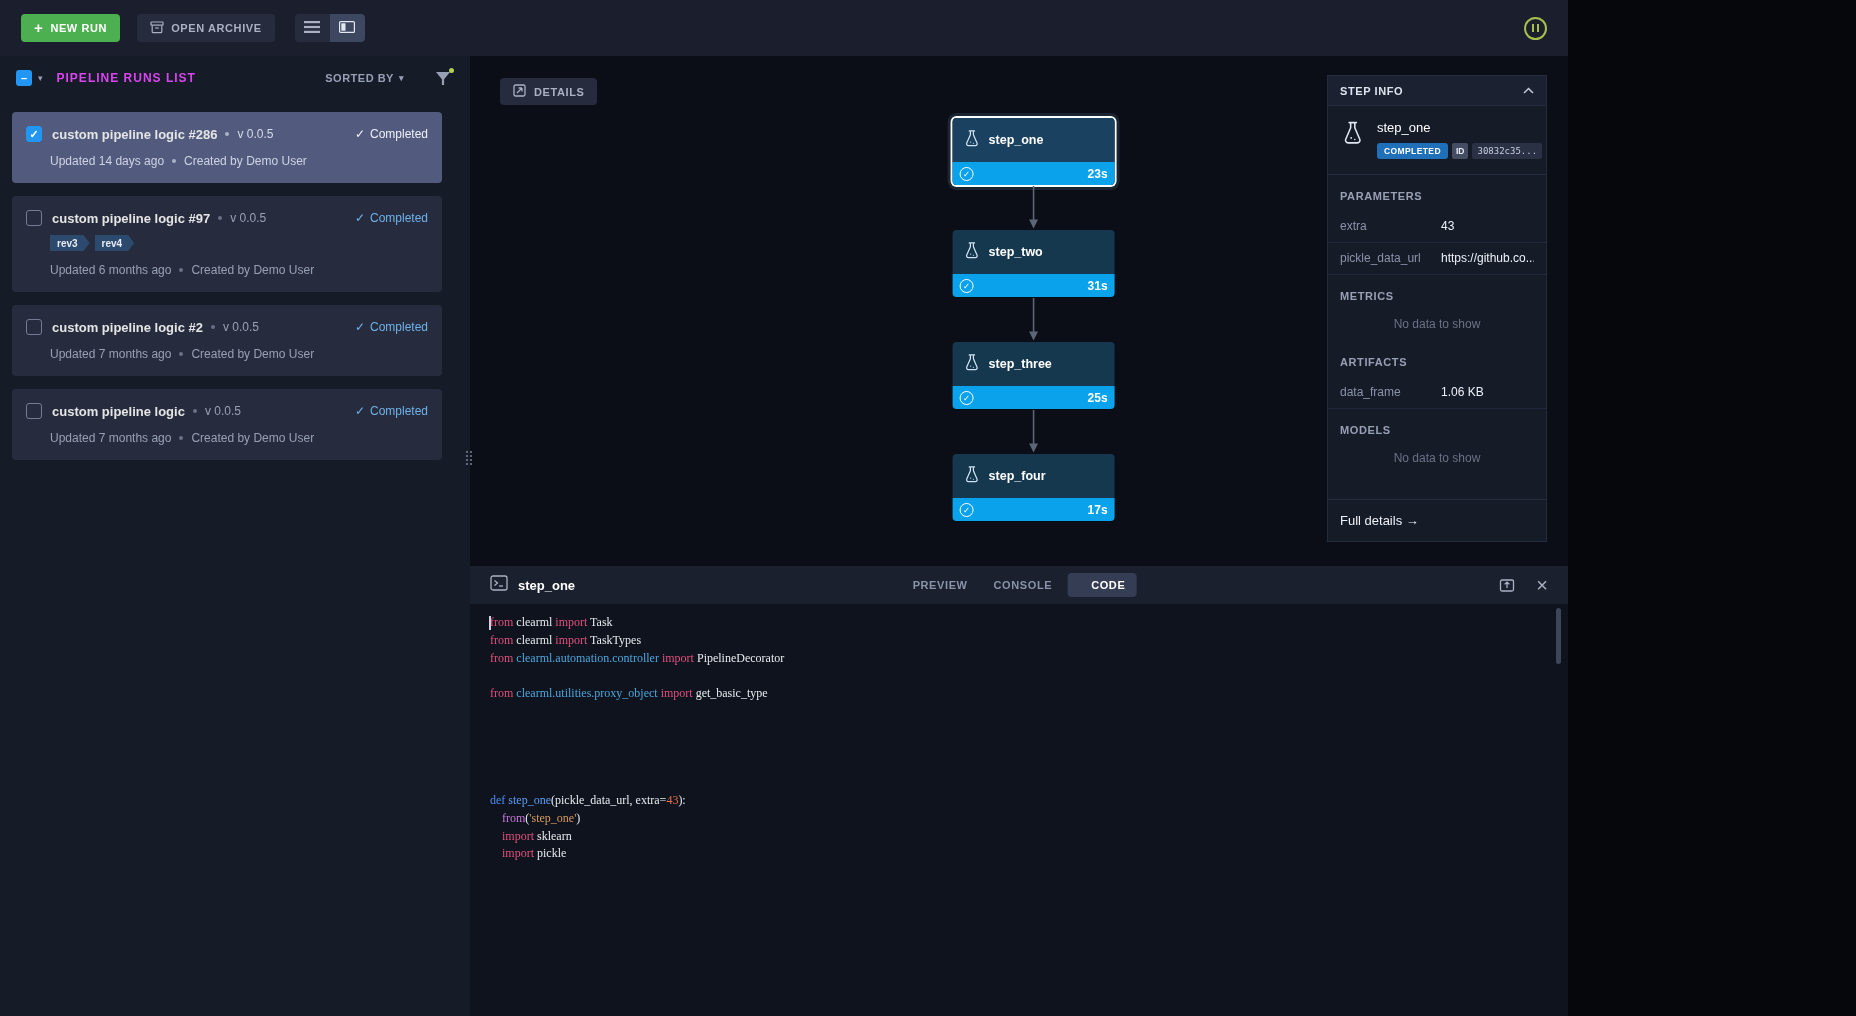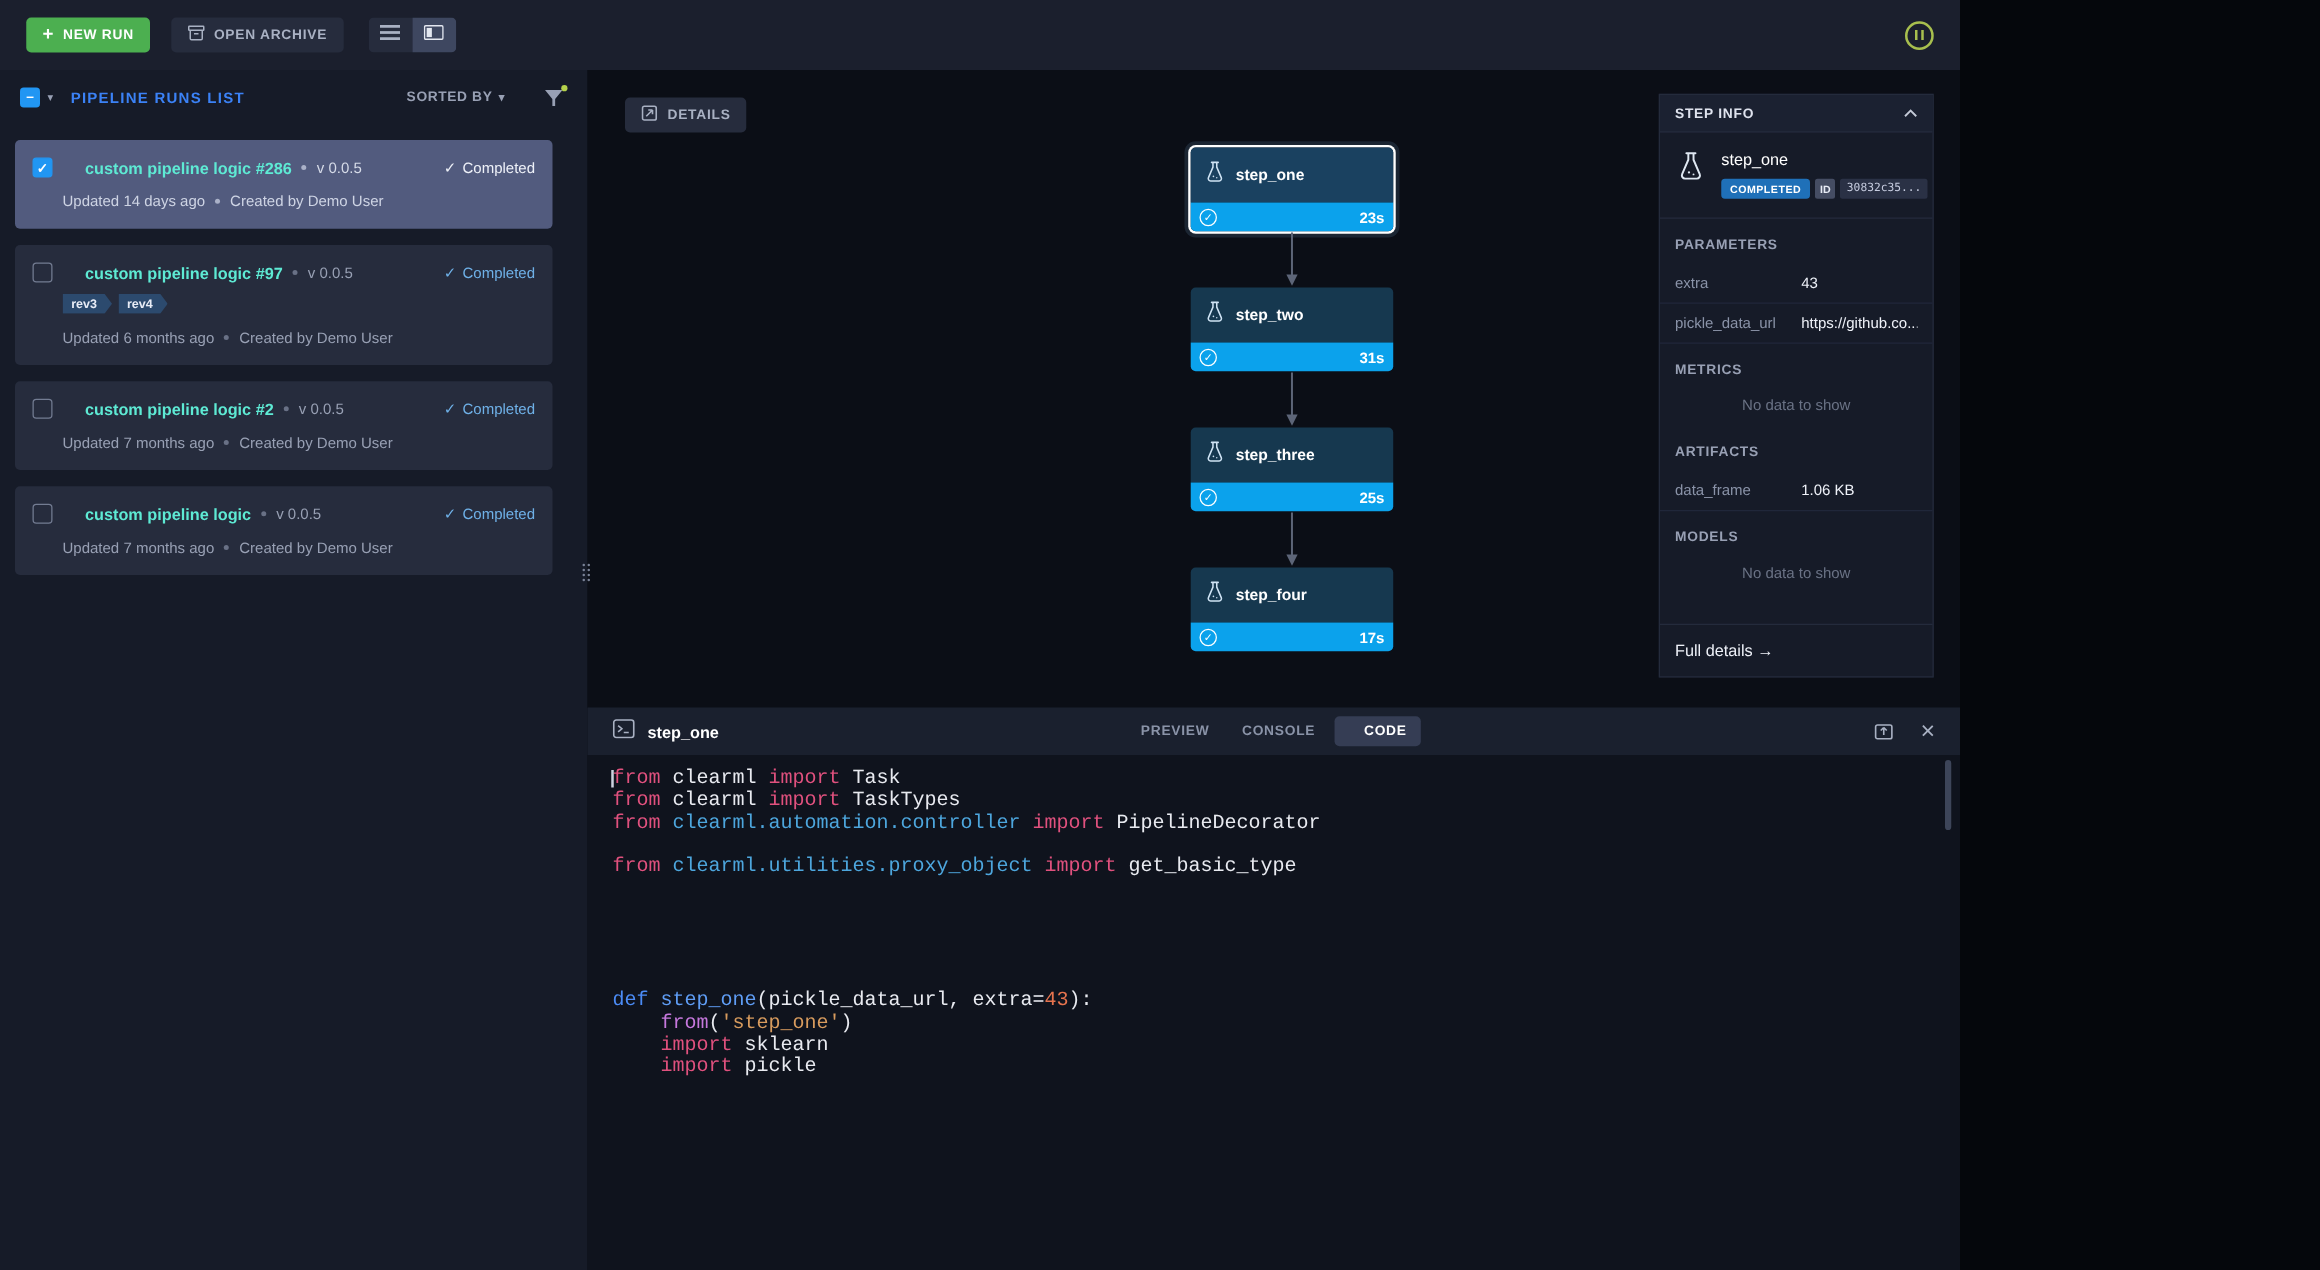--- a/index.html
+++ b/index.html
@@ -24,33 +24,33 @@
   .pause-circle i { display: block; width: 2.5px; height: 8px; background: #a8bf4e; }
 
   
   .content { flex: 1; display: flex; min-height: 0; }
 
   
   .sidebar { width: 470px; flex: none; background: #161b28; display: flex; flex-direction: column; }
   .sb-header { height: 44px; flex: none; display: flex; align-items: center; padding: 0 16px; gap: 6px; }
   .cb-main { width: 16px; height: 16px; border-radius: 3px; background: #2196F3; color: #fff; font-size: 11px; font-weight: bold; display: flex; align-items: center; justify-content: center; cursor: pointer; }
   .chev { font-size: 9px; color: #98a0b4; cursor: pointer; }
-  .sb-title { color: #3b82f6; font-size: 12px; font-weight: bold; letter-spacing: 1px; margin-left: 8px; }
+  .sb-title { color: #d946ef; font-size: 12px; font-weight: bold; letter-spacing: 1px; margin-left: 8px; }
   .sorted { margin-left: auto; display: flex; align-items: center; gap: 5px; color: #98a0b4; font-size: 11px; font-weight: bold; letter-spacing: .5px; cursor: pointer; }
   .filter-btn { margin-left: 26px; position: relative; width: 18px; height: 16px; cursor: pointer; }
   .funnel { display: block; width: 14px; height: 13px; margin-top: 2px; background: #98a0b4; clip-path: polygon(0 0, 100% 0, 58% 55%, 58% 100%, 42% 100%, 42% 55%); }
   .filter-dot { position: absolute; top: -2px; right: 0; width: 5px; height: 5px; border-radius: 50%; background: #b5d24b; }
 
   .runs { flex: 1; overflow: hidden; padding: 12px 28px 0 12px; }
   .run-card { background: #262c3d; border-radius: 4px; padding: 14px 14px 15px; margin-bottom: 13px; cursor: pointer; }
   .run-card.selected { background: #525b7e; }
   .run-row1 { display: flex; align-items: center; gap: 8px; }
   .run-cb { width: 16px; height: 16px; flex: none; border: 1px solid #737c92; border-radius: 3px; display: flex; align-items: center; justify-content: center; font-size: 11px; font-weight: bold; color: transparent; cursor: pointer; }
   .selected .run-cb { background: #2196F3; border-color: #2196F3; color: #fff; }
-  .run-title { color: #5eead4; font-size: 13px; font-weight: bold; margin-left: 18px; white-space: nowrap; }
+  .run-title { color: #e5e5e5; font-size: 13px; font-weight: bold; margin-left: 2px; white-space: nowrap; }
   .sep-dot { width: 4px; height: 4px; border-radius: 50%; background: #697186; flex: none; }
   .selected .sep-dot { background: #aab1c8; }
   .run-version { color: #98a0b4; font-size: 12px; white-space: nowrap; }
   .selected .run-version { color: #d6dbe8; }
   .run-status { margin-left: auto; display: flex; align-items: center; gap: 5px; font-size: 12px; color: #6fb1e8; white-space: nowrap; }
   .selected .run-status { color: #eef1f8; }
   .run-tags { display: flex; gap: 5px; margin: 9px 0 0 24px; }
   .tag { background: #2c4a6e; color: #e8ecf6; font-size: 10px; font-weight: bold; padding: 3px 12px 2px 7px; clip-path: polygon(0 0, calc(100% - 6px) 0, 100% 50%, calc(100% - 6px) 100%, 0 100%); }
   .run-meta { display: flex; align-items: center; gap: 8px; margin: 12px 0 0 24px; font-size: 12px; color: #98a0b4; }
   .selected .run-meta { color: #ced4e4; }
@@ -94,21 +94,21 @@
   
   .code-panel { height: 450px; flex: none; background: #0f131d; display: flex; flex-direction: column; }
   .code-header { height: 38px; flex: none; background: #1a202e; display: flex; align-items: center; padding: 0 20px; position: relative; }
   .code-title { color: #fff; font-size: 13px; font-weight: bold; margin-left: 10px; }
   .code-tabs { position: absolute; left: 50%; transform: translateX(-50%); display: flex; align-items: center; gap: 4px; }
   .tab { color: #8a93a8; font-size: 11px; font-weight: bold; letter-spacing: .6px; padding: 6px 11px; border-radius: 4px; cursor: pointer; }
   .tab.active { background: #353d54; color: #fff; padding-left: 24px; }
   .code-actions { margin-left: auto; display: flex; align-items: center; gap: 21px; }
   .icon-btn { cursor: pointer; display: flex; align-items: center; }
   .close-x { color: #a9b1c3; font-size: 20px; line-height: 1; cursor: pointer; }
-  .code-body { flex: 1; position: relative; padding: 10px 0 0 20px; font-family: Liberation Mono, monospace; font-size: 16px; line-height: 17.8px; overflow: hidden; }
+  .code-body { flex: 1; position: relative; padding: 10px 0 0 20px; font-family: Liberation Serif, serif; font-size: 12px; line-height: 17.8px; overflow: hidden; }
   .code-line { white-space: pre; min-height: 17.8px; }
   .caret { position: absolute; left: 19px; top: 12px; width: 1.5px; height: 14px; background: #cdd3e0; }
   .code-scrollbar { position: absolute; top: 4px; right: 7px; width: 5px; height: 56px; border-radius: 3px; background: #3d4559; cursor: pointer; }
   .tok-kw { color: #e0517e; }
   .tok-mod { color: #4da6dd; }
   .tok-pl { color: #e8eaf0; }
   .tok-def { color: #4b8bf5; }
   .tok-fn { color: #5f9df5; }
   .tok-bi { color: #c678dd; }
   .tok-st { color: #d79b5e; }

